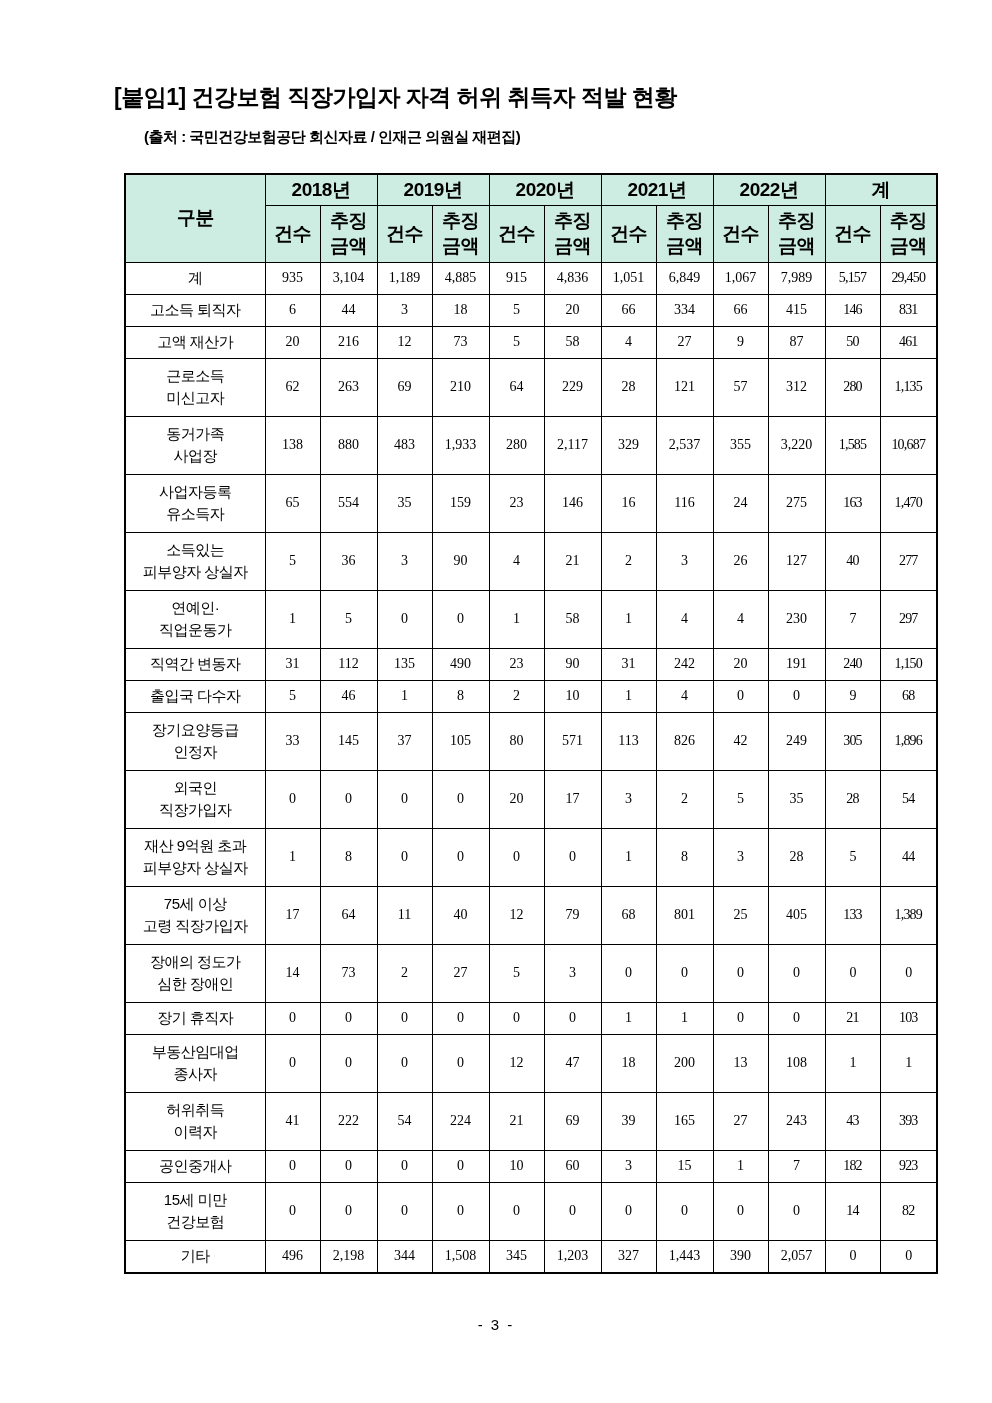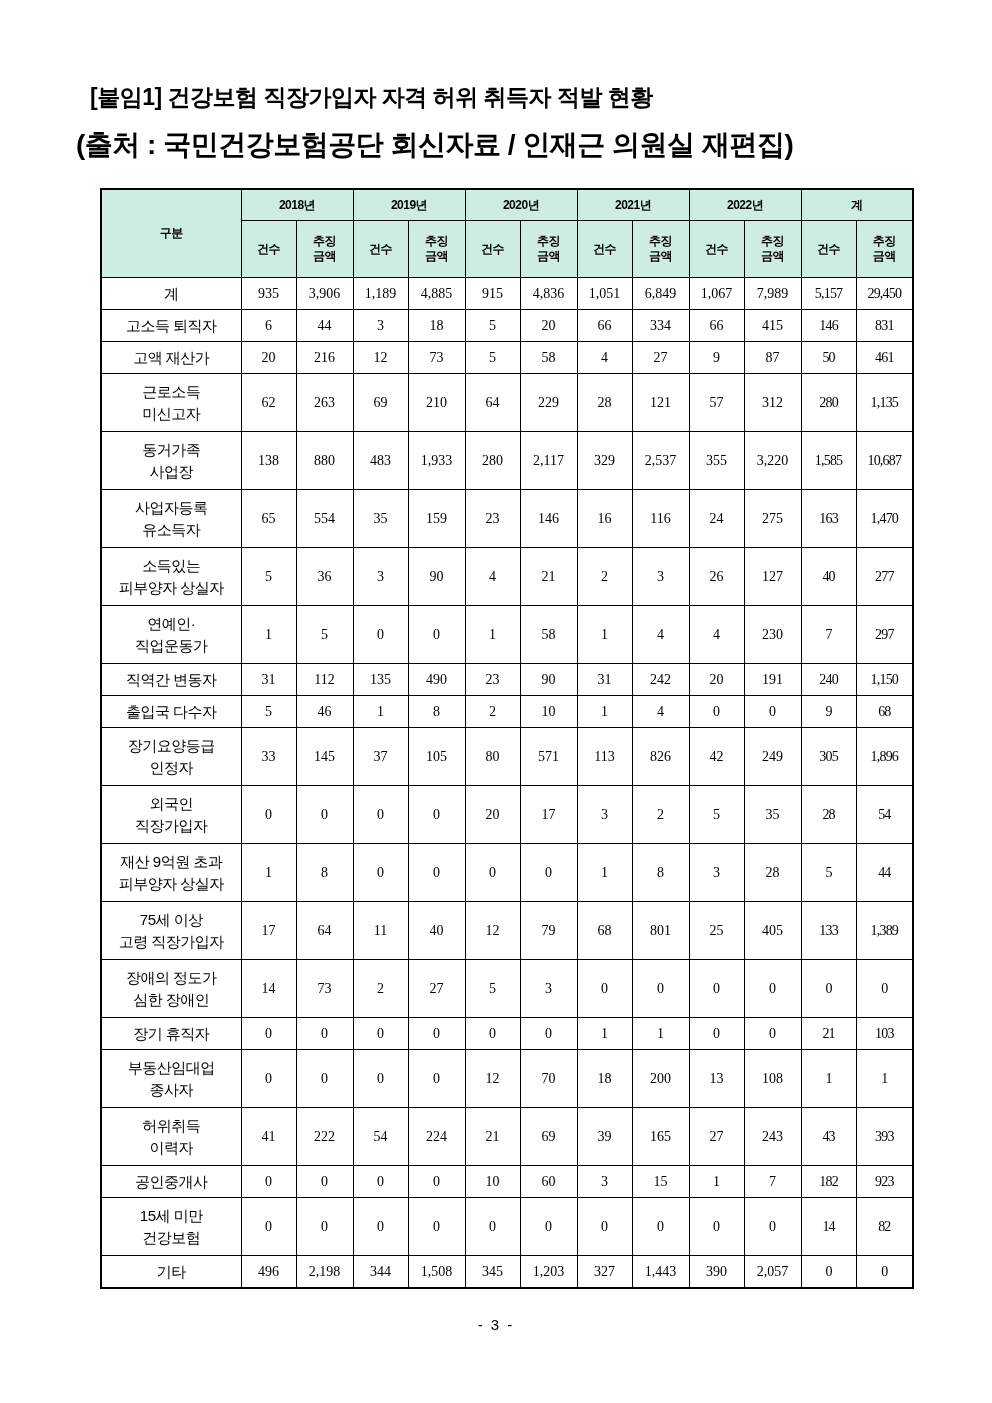--- a/index.html
+++ b/index.html
@@ -1,38 +1,38 @@
 <!DOCTYPE html>
 <html><head>
 <meta charset="utf-8">
 <style>
   html, body { margin:0; padding:0; background:#ffffff; }
   body {
     width:992px; height:1403px; overflow:hidden; position:relative;
     font-family:"Liberation Sans","DejaVu Sans",sans-serif; color:#000;
   }
-  .page { padding-top:84px; }
+  .page { padding-top:84px;padding-left:24px; }
   .title {
     margin:0 0 0 90px; font-size:23px; font-weight:bold;
     letter-spacing:-0.5px; line-height:1.2;
   }
   .subtitle {
-    margin:16px 0 0 76px; font-size:28px; font-weight:bold;
+    margin:16px 0 0 120px; font-size:15px; font-weight:bold;
     letter-spacing:-0.5px; line-height:1.2;
   }
   table.report {
     border-collapse:collapse; table-layout:fixed; width:812px;
     margin:27px 0 0 100px; border:2px solid #000;
   }
   .report th, .report td {
     border:1px solid #000; text-align:center; vertical-align:middle;
     padding:0 1px; overflow:hidden;
   }
   .report thead th {
-    background:#cdece2; font-size:12px; font-weight:bold; letter-spacing:-0.5px;
+    background:#cdece2; font-size:19px; font-weight:bold; letter-spacing:-0.5px;
   }
   tr.year-row th { height:30px; }
   tr.sub-row th { height:56px; }
   .pre { white-space:pre-line; line-height:1.3; }
   .report tbody td { font-size:14px; height:31px; }
   .report tbody tr.tall td { height:57px; }
   .report tbody td.label { font-size:15px; letter-spacing:-0.5px; white-space:pre-line; line-height:1.45; }
   .report tbody td.num { font-family:"Liberation Serif","DejaVu Serif",serif; }
   .report tbody td.total { font-size:14px; letter-spacing:-0.8px; }
   .footer {
@@ -92,21 +92,21 @@
 금액</th>
         <th>건수</th>
         <th class="pre">추징
 금액</th>
       </tr>
     </thead>
     <tbody id="tbody">
         <tr>
           <td class="label">계</td>
           <td class="num">935</td>
-          <td class="num">3,906</td>
+          <td class="num">3,104</td>
           <td class="num">1,189</td>
           <td class="num">4,885</td>
           <td class="num">915</td>
           <td class="num">4,836</td>
           <td class="num">1,051</td>
           <td class="num">6,849</td>
           <td class="num">1,067</td>
           <td class="num">7,989</td>
           <td class="num total">5,157</td>
           <td class="num total">29,450</td>
@@ -347,21 +347,21 @@
           <td class="num total">103</td>
         </tr>
         <tr class="tall">
           <td class="label">부동산임대업
 종사자</td>
           <td class="num">0</td>
           <td class="num">0</td>
           <td class="num">0</td>
           <td class="num">0</td>
           <td class="num">12</td>
-          <td class="num">70</td>
+          <td class="num">47</td>
           <td class="num">18</td>
           <td class="num">200</td>
           <td class="num">13</td>
           <td class="num">108</td>
           <td class="num total">1</td>
           <td class="num total">1</td>
         </tr>
         <tr class="tall">
           <td class="label">허위취득
 이력자</td>

